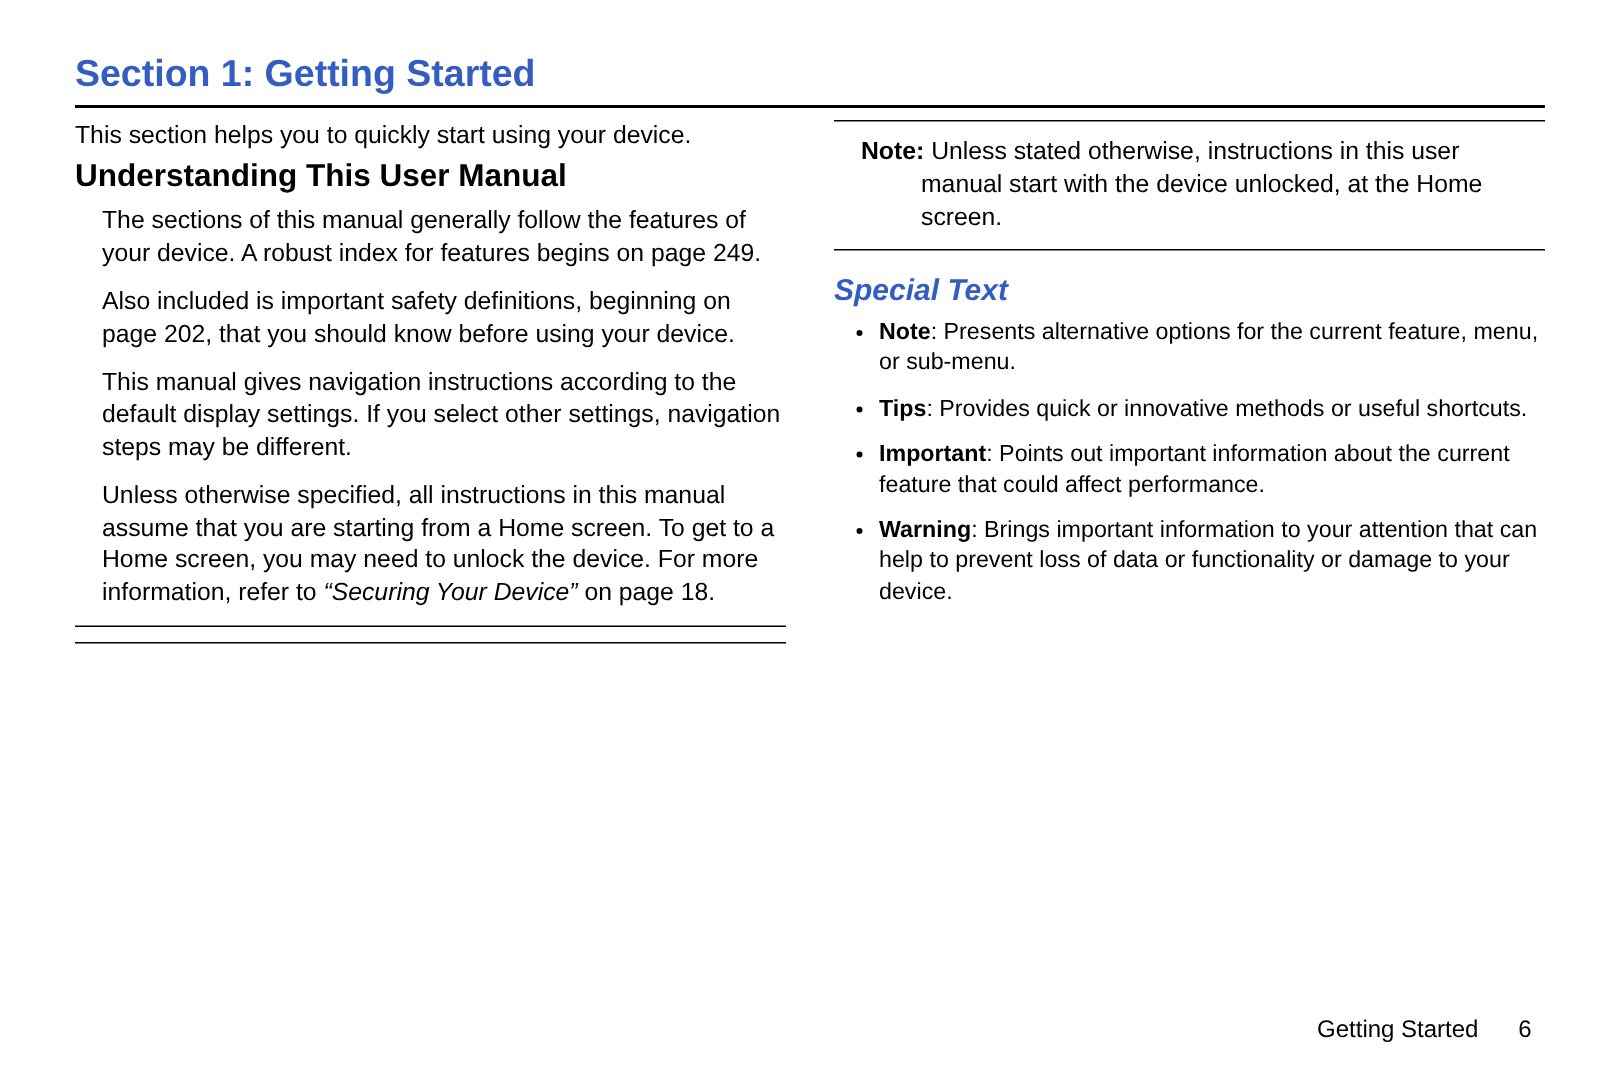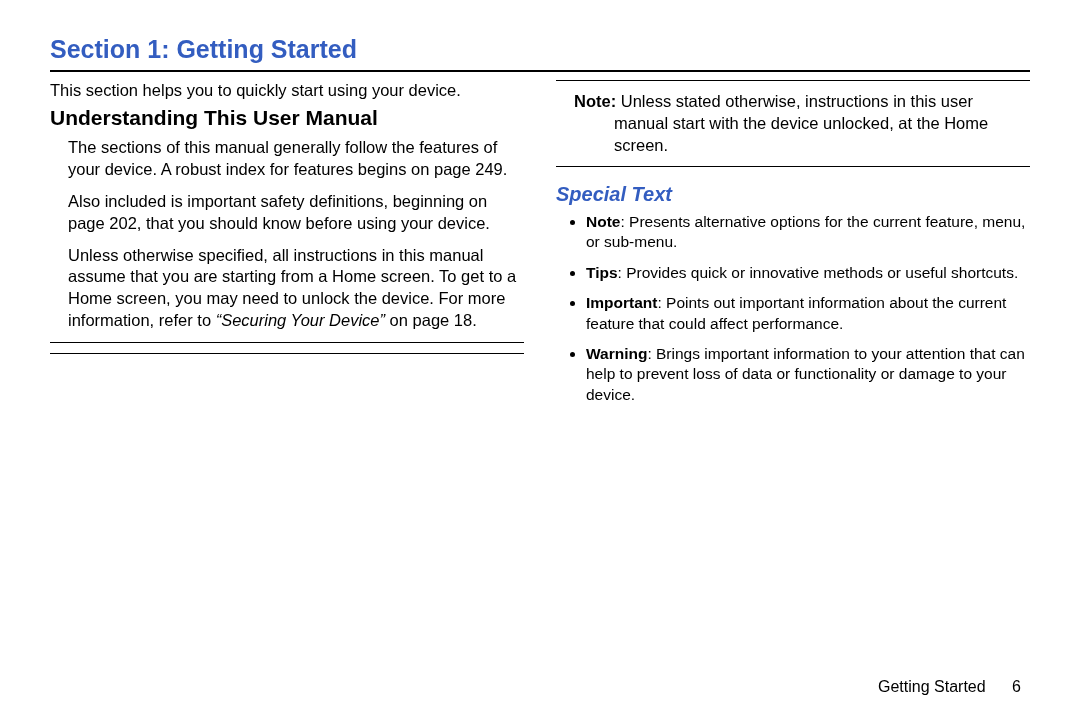--- a/index.html
+++ b/index.html
@@ -106,20 +106,21 @@
 
   <div class="columns">
 
     <div class="col">
       <p class="intro">This section helps you to quickly start using your device.</p>
       <div class="h2">Understanding This User Manual</div>
 
       <div class="indent">
         <p>The sections of this manual generally follow the features of your device. A robust index for features begins on page 249.</p>
         <p>Also included is important safety definitions, beginning on page 202, that you should know before using your device.</p>
+        <p>This manual gives navigation instructions according to the default display settings. If you select other settings, navigation steps may be different.</p>
         <p>
           <span>Unless otherwise specified, all instructions in this manual assume that you are starting from a Home screen. To get to a Home screen, you may need to unlock the device. For more information, refer to </span><span class="xref-italic">“Securing Your Device”</span><span>  on page 18.</span>
         </p>
       </div>
 
       <hr class="thin-rule">
       <hr class="thin-rule">
     </div>
 
     <div class="col">

